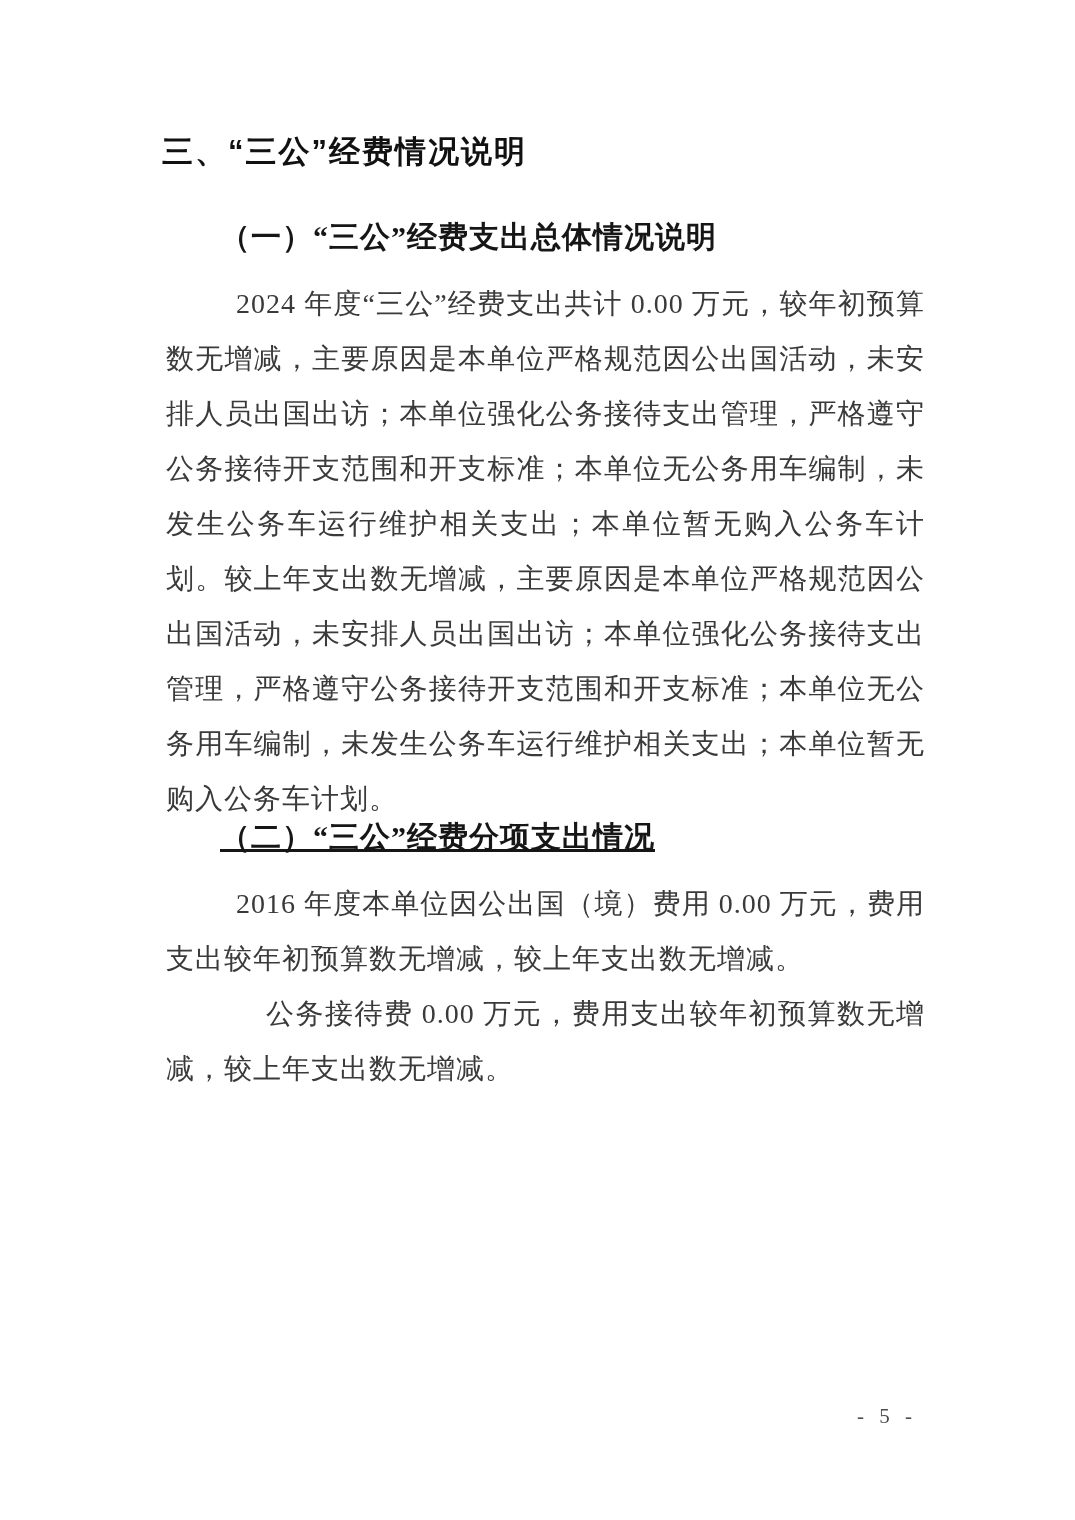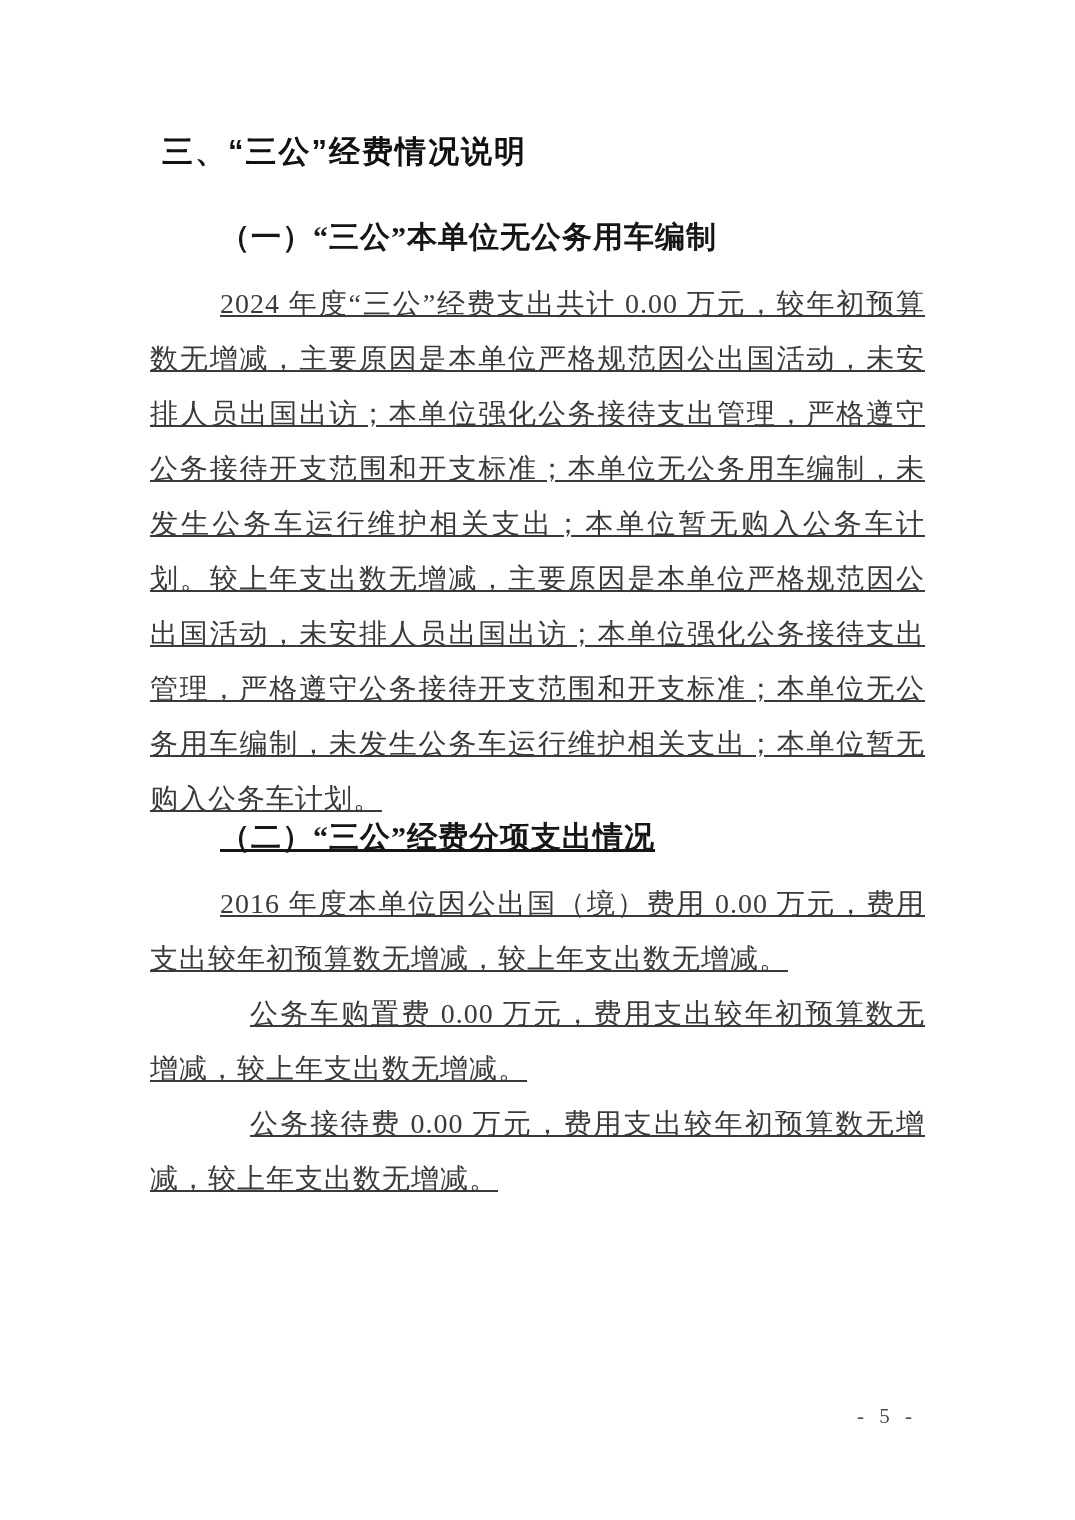--- a/index.html
+++ b/index.html
@@ -39,29 +39,28 @@
     line-height: 42px;
     letter-spacing: 1px;
     color: #161616;
     white-space: nowrap;
   }
   .doc-h2.tight {
     margin-top: -10px;
     text-decoration: underline;
   }
   .para {
-    margin: 18px 0 0 0;
+    margin: 18px 0 0 16px;
     font-size: 28px;
     line-height: 55px;
     letter-spacing: 1px;
     text-align: justify;
     text-justify: inter-ideograph;
     color: #3a3a3a;
     overflow-wrap: break-word;
-    text-decoration: underline;
   }
   .para.flow {
     margin-top: 0;
   }
   .indent-2 {
     text-indent: 70px;
   }
   .indent-3 {
     text-indent: 100px;
   }
@@ -76,29 +75,28 @@
     font-family: "Liberation Serif", "DejaVu Serif", serif;
   }
 </style>
 </head>
 <body>
 
 <div class="page">
 
   <h1 class="doc-h1">三、“三公”经费情况说明</h1>
 
-  <h2 class="doc-h2">（一）“三公”本单位无公务用车编制</h2>
+  <h2 class="doc-h2">（一）“三公”经费支出总体情况说明</h2>
 
   <p class="para indent-2">2024 年度“三公”经费支出共计 0.00 万元，较年初预算数无增减，主要原因是本单位严格规范因公出国活动，未安排人员出国出访；本单位强化公务接待支出管理，严格遵守公务接待开支范围和开支标准；本单位无公务用车编制，未发生公务车运行维护相关支出；本单位暂无购入公务车计划。较上年支出数无增减，主要原因是本单位严格规范因公出国活动，未安排人员出国出访；本单位强化公务接待支出管理，严格遵守公务接待开支范围和开支标准；本单位无公务用车编制，未发生公务车运行维护相关支出；本单位暂无购入公务车计划。</p>
 
   <h2 class="doc-h2 tight">（二）“三公”经费分项支出情况</h2>
 
   <p class="para indent-2">2016 年度本单位因公出国（境）费用 0.00 万元，费用支出较年初预算数无增减，较上年支出数无增减。</p>
 
-  <p class="para flow indent-3">公务车购置费 0.00 万元，费用支出较年初预算数无增减，较上年支出数无增减。</p>
 
 
   <p class="para flow indent-3">公务接待费 0.00 万元，费用支出较年初预算数无增减，较上年支出数无增减。</p>
 
 
 </div>
 
 <div class="page-number">- 5 -</div>
 
 </body></html>

